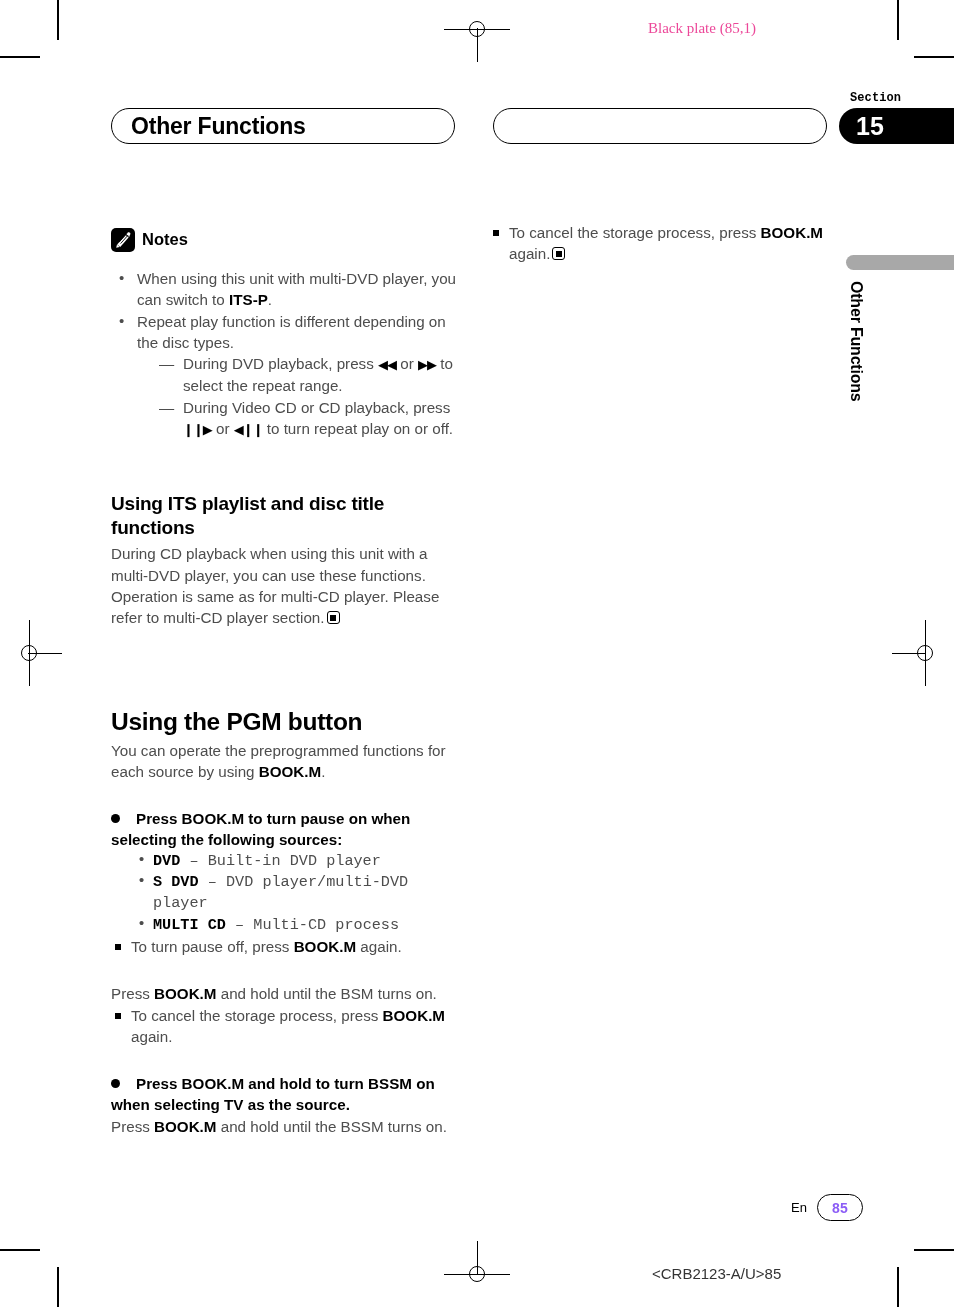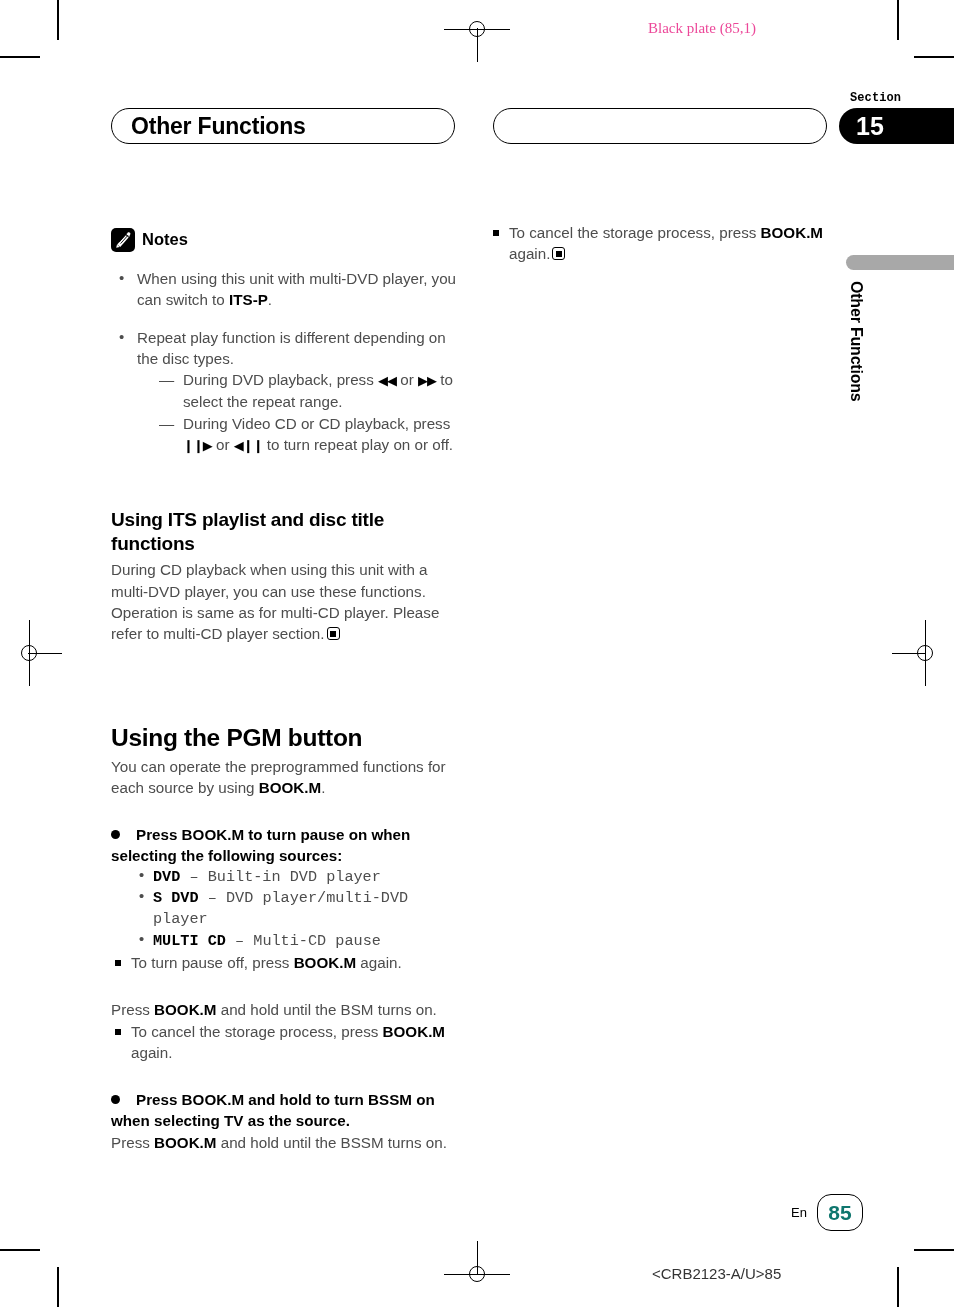--- a/index.html
+++ b/index.html
@@ -195,21 +195,21 @@
 
   
   ul.dots, ul.dashes, ul.squares, ul.subdots {
     list-style: none;
     margin: 0;
     padding: 0;
   }
   ul.dots > li {
     position: relative;
     padding-left: 26px;
-    margin: 16px 0 0 0;
+    margin: 0 0 0 0;
   }
   ul.dots > li::before {
     content: "\2022";
     position: absolute;
     left: 8px;
     top: -1px;
     font-size: 15px;
     color: #4d4d4d;
   }
   ul.dashes > li {
@@ -324,30 +324,30 @@
     align-items: center;
   }
   .pgfoot .en {
     font-size: 13px;
     font-weight: normal;
     color: #000;
     margin-right: 10px;
   }
   .pgfoot .num {
     width: 46px;
-    height: 37px;
+    height: 27px;
     border: 1.4px solid #000;
     border-radius: 14px;
     box-sizing: border-box;
     display: flex;
     align-items: center;
     justify-content: center;
-    font-size: 21px;
-    font-weight: bold;
-    color: #0f766e;
+    font-size: 14px;
+    font-weight: bold;
+    color: #8b5cf6;
   }
 </style>
 </head>
 <body>
 
 <div id="page">
 
   <div class="crop" style="left:57px;  top:0;      width:1.5px; height:40px;"></div>
   <div class="crop" style="left:0;     top:56px;   width:40px;  height:1.5px;"></div>
   <div class="crop" style="left:897px; top:0;      width:1.5px; height:40px;"></div>
@@ -435,21 +435,21 @@
 
     <h2 class="big">Using the PGM button</h2>
     <p class="body"><span>You can operate the preprogrammed functions for each source by using </span><b>BOOK.M</b><span>.</span></p>
 
     <div class="gap-md"></div>
 
     <div class="action"><span class="dot"></span><span>Press BOOK.M to turn pause on when selecting the following sources:</span></div>
     <ul class="subdots">
       <li><b>DVD</b><span> – Built-in DVD player</span></li>
       <li><b>S DVD</b><span> – DVD player/multi-DVD player</span></li>
-      <li><b>MULTI CD</b><span> – Multi-CD pause</span></li>
+      <li><b>MULTI CD</b><span> – Multi-CD process</span></li>
     </ul>
     <ul class="squares">
       <li><span>To turn pause off, press </span><b>BOOK.M</b><span> again.</span></li>
     </ul>
 
     <div class="gap-md"></div>
 
     <p class="body"><span>Press </span><b>BOOK.M</b><span> and hold until the BSM turns on.</span></p>
     <ul class="squares">
       <li><span>To cancel the storage process, press </span><b>BOOK.M</b><span> again.</span></li>

